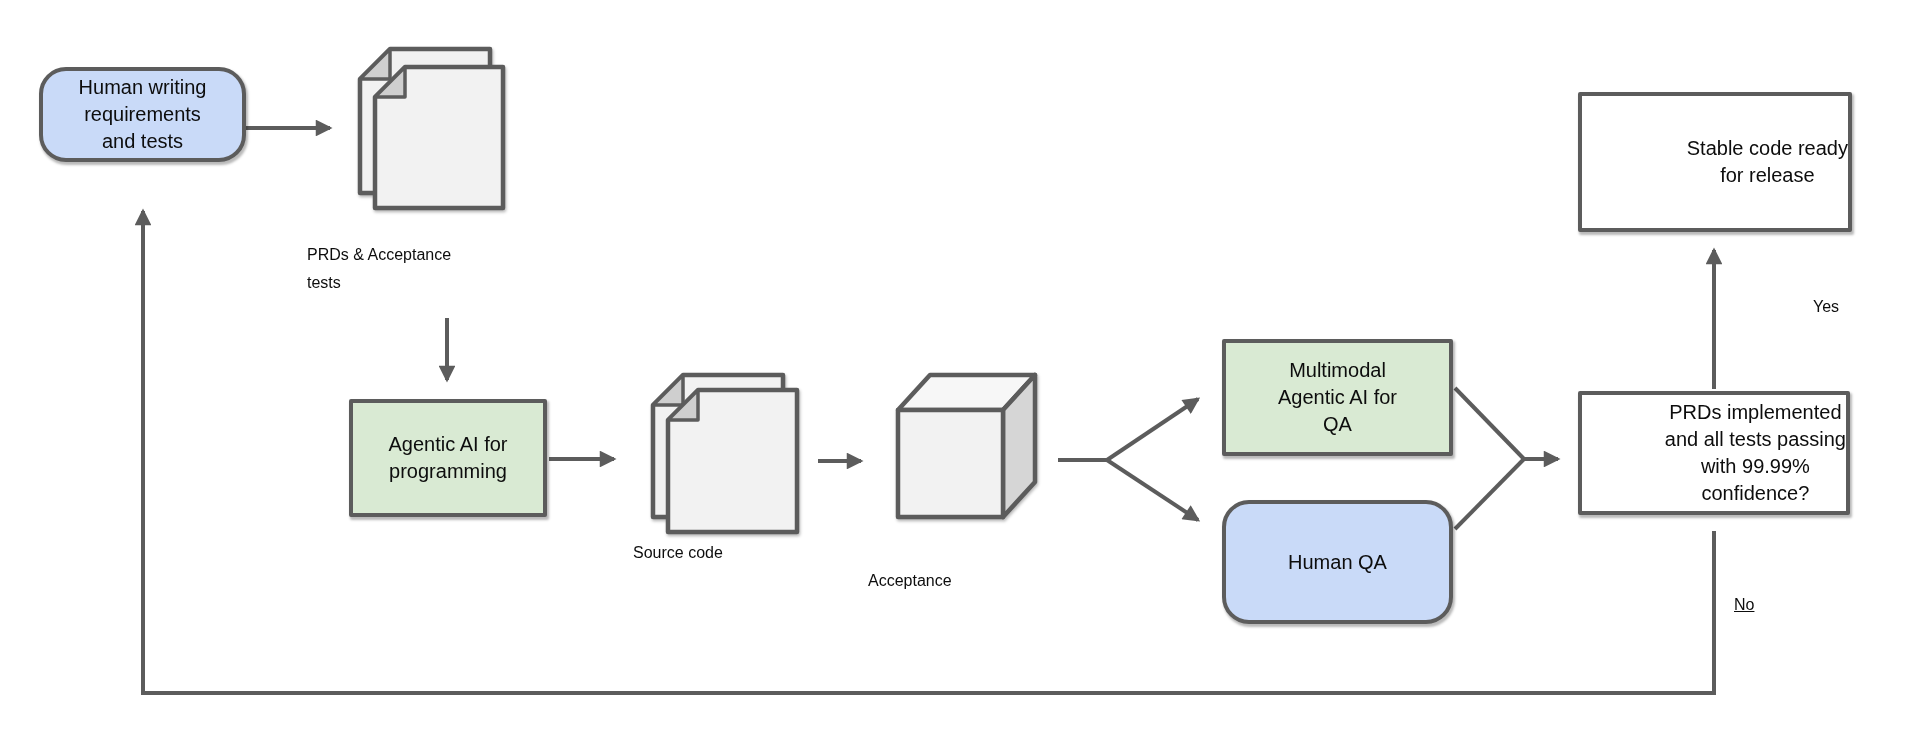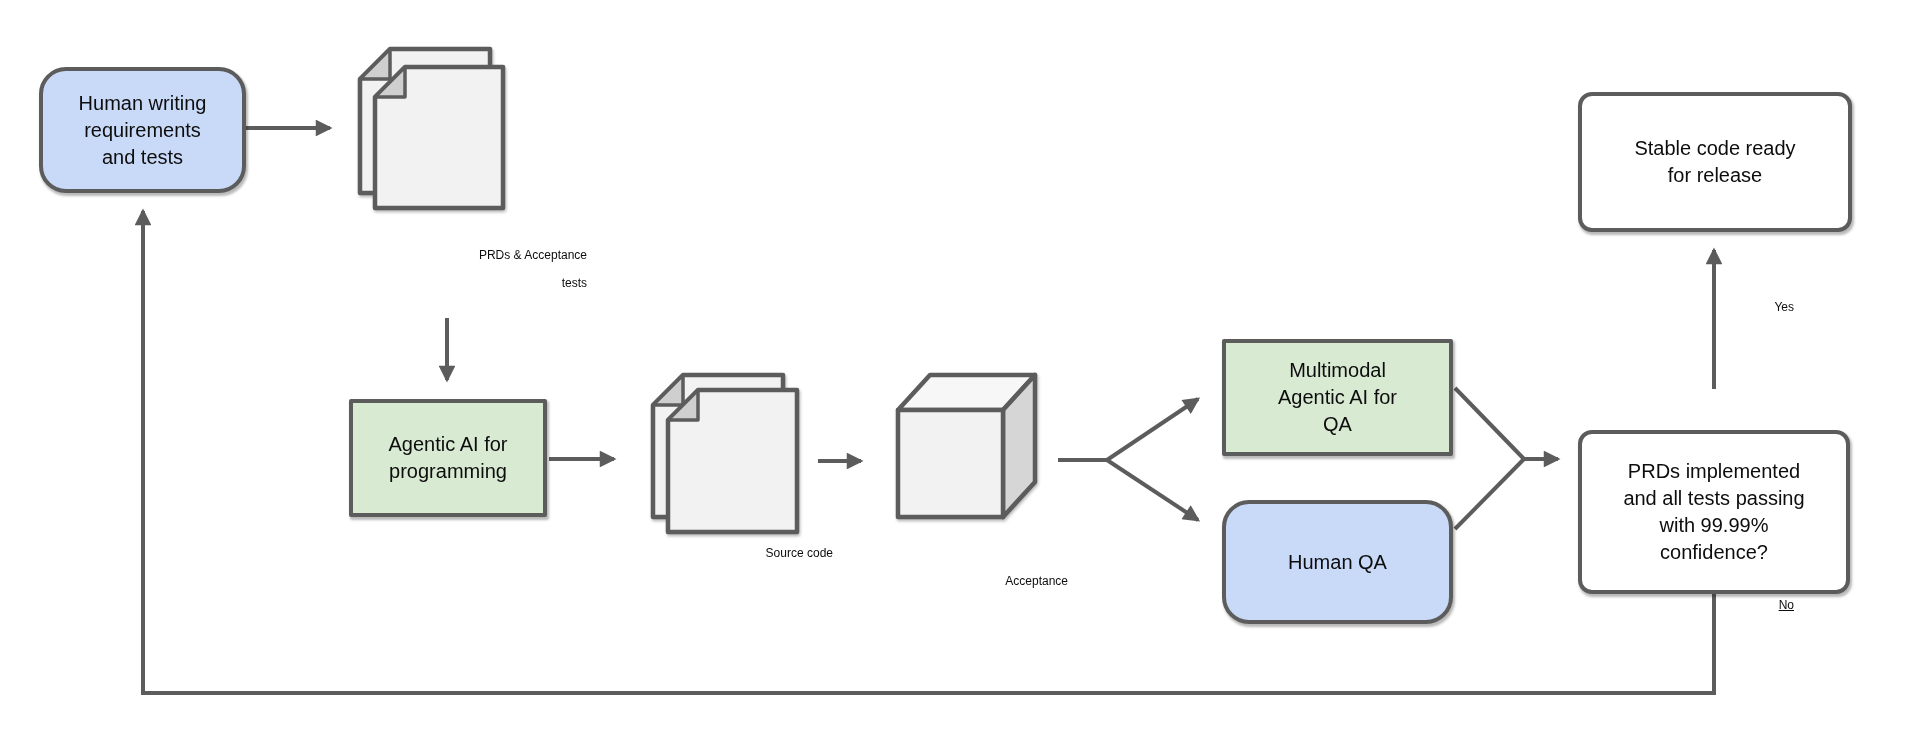--- a/index.html
+++ b/index.html
@@ -32,23 +32,23 @@
   .node{
     position:absolute;box-sizing:border-box;
     border:4px solid var(--stroke);
     display:flex;align-items:center;justify-content:center;
     text-align:center;font-size:20px;line-height:27px;
     box-shadow:1.5px 2.5px 2.5px rgba(0,0,0,0.28);
   }
   .node span,.flabel span{white-space:pre-line;}
   .node--blue{background:var(--node-blue);border-radius:27px;}
   .node--green{background:var(--node-green);border-radius:2px;}
-  .node--white{background:var(--node-white);border-radius:14px;}
+  .node--white{background:var(--node-white);border-radius:2px;justify-content:flex-end;}
   .flabel{
-    position:absolute;text-align:right;font-size:12px;line-height:28px;
+    position:absolute;text-align:left;font-size:16px;line-height:28px;
   }
 </style>
 </head>
 <body>
 
 <div id="canvas">
 
   <svg id="connector-layer" viewBox="0 0 1919 750" xmlns="http://www.w3.org/2000/svg">
     <defs>
       <marker id="ah" viewBox="0 0 10 10" refX="8.5" refY="5" markerWidth="5" markerHeight="4.2" orient="auto-start-reverse">
@@ -83,42 +83,42 @@
       <path class="shape fold" d="M698,390 L668,420 L698,420 Z"></path>
     </g>
 
     <g class="shape-shadow">
       <path class="shape cube-top" d="M898,410 L930,375 L1035,375 L1003,410 Z"></path>
       <path class="shape cube-side" d="M1003,410 L1035,375 L1035,482 L1003,517 Z"></path>
       <path class="shape cube-front" d="M898,410 H1003 V517 H898 Z"></path>
     </g>
   </svg>
 
-  <div class="node node--blue" style="left:39px;top:67px;width:207px;height:126px;">
+  <div class="node node--blue" style="left:39px;top:67px;width:207px;height:95px;">
     <span>Human writing
 requirements
 and tests</span>
   </div>
 
   <div class="node node--green" style="left:349px;top:399px;width:198px;height:118px;">
     <span>Agentic AI for
 programming</span>
   </div>
 
   <div class="node node--green" style="left:1222px;top:330px;width:231px;height:117px;margin-top:9px;">
     <span>Multimodal
 Agentic AI for
 QA</span>
   </div>
 
   <div class="node node--blue" style="left:1222px;top:468px;width:231px;height:124px;margin-top:32px;">
     <span>Human QA</span>
   </div>
 
-  <div class="node node--white" style="left:1578px;top:391px;width:272px;height:164px;margin-top:39px;">
+  <div class="node node--white" style="left:1578px;top:391px;width:272px;height:124px;">
     <span>PRDs implemented
 and all tests passing
 with 99.99%
 confidence?</span>
   </div>
 
   <div class="node node--white" style="left:1578px;top:92px;width:274px;height:140px;">
     <span>Stable code ready
 for release</span>
   </div>
@@ -129,21 +129,21 @@
   </div>
 
   <div class="flabel" style="left:633px;top:539px;width:200px;">
     <span>Source code</span>
   </div>
 
   <div class="flabel" style="left:868px;top:567px;width:200px;">
     <span>Acceptance</span>
   </div>
 
-  <div class="flabel" style="left:1734px;top:293px;width:60px;">
+  <div class="flabel" style="left:1813px;top:293px;width:60px;">
     <span>Yes</span>
   </div>
 
   <div class="flabel" style="left:1734px;top:591px;width:60px;text-decoration:underline;">
     <span>No</span>
   </div>
 
 </div>
 
 </body></html>

